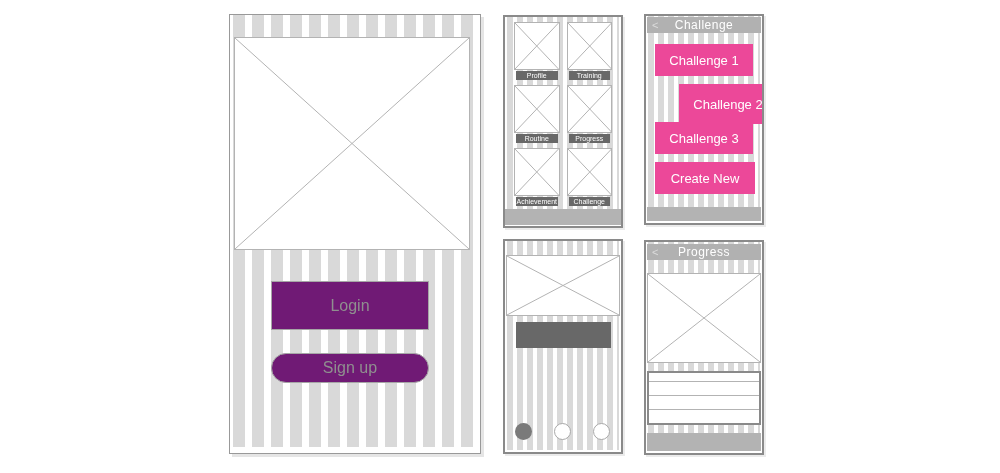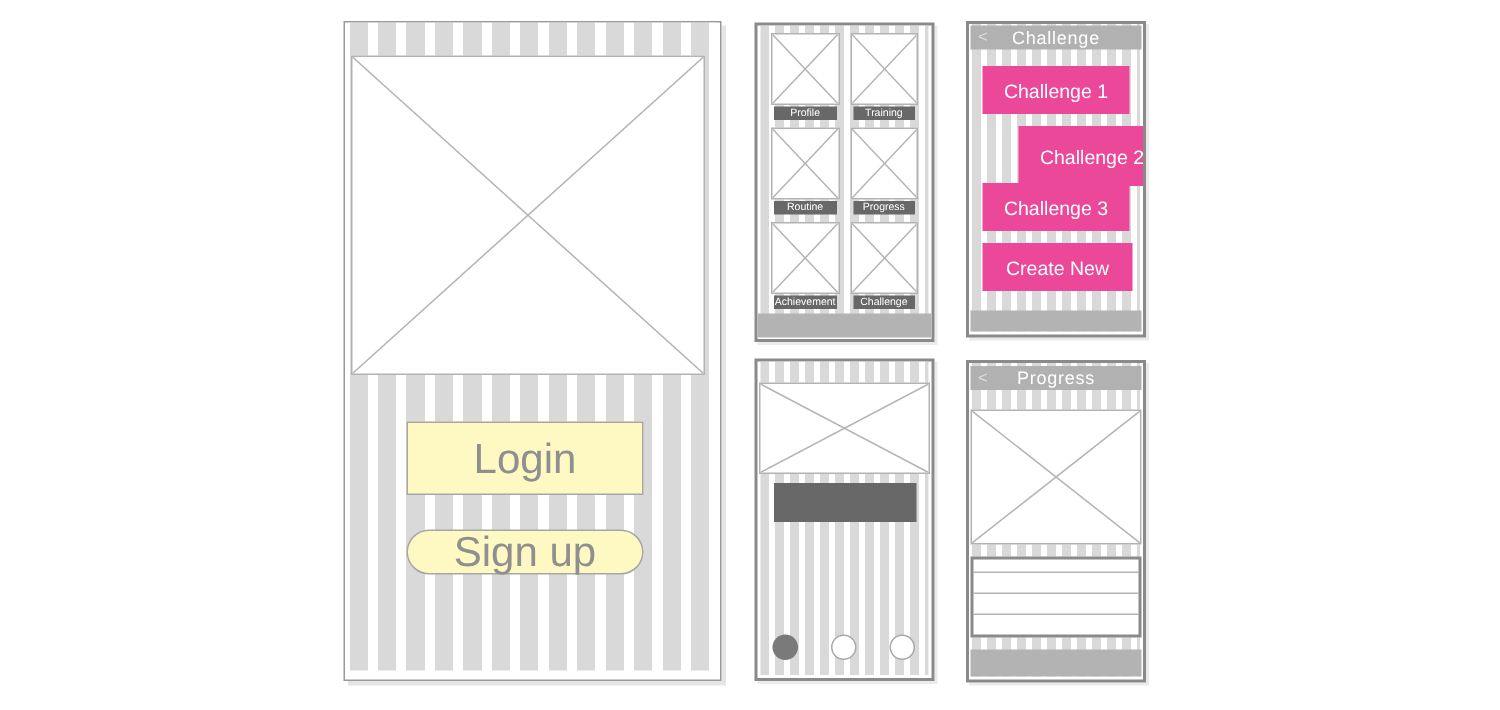--- a/index.html
+++ b/index.html
@@ -15,22 +15,22 @@
     left:3px;right:3px;top:0;bottom:6px;
     background-image:repeating-linear-gradient(90deg,#d9d9d9 0,#d9d9d9 12px,#fff 12px,#fff 19px);
   }
   .stripes-sm{
     left:2px;right:2px;top:0;bottom:2px;
     background-image:repeating-linear-gradient(90deg,#d9d9d9 0,#d9d9d9 6px,#fff 6px,#fff 10px);
   }
   .xbox{position:absolute;background:#fff;border:1px solid #b3b3b3;z-index:2;box-sizing:border-box;}
   .xbox svg{display:block;width:100%;height:100%;}
   .wf-btn{
-    position:absolute;z-index:2;background:#fef9c3;border:1px solid #a6a6a6;color:#8f8f8f;
-    display:flex;align-items:center;justify-content:center;font-size:28px;box-sizing:border-box;
+    position:absolute;z-index:2;background:#701a75;border:1px solid #a6a6a6;color:#8f8f8f;
+    display:flex;align-items:center;justify-content:center;font-size:16px;box-sizing:border-box;
   }
   .bar-header{
     position:absolute;z-index:3;background:#b1b1b1;color:#fff;
     display:flex;align-items:center;justify-content:center;font-size:12px;letter-spacing:0.5px;
   }
   .bar-footer{position:absolute;z-index:3;background:#b3b3b3;}
   .back{
     position:absolute;left:5px;top:0;bottom:0;display:flex;align-items:center;
     color:#dcdcdc;font-size:11px;cursor:default;
   }

